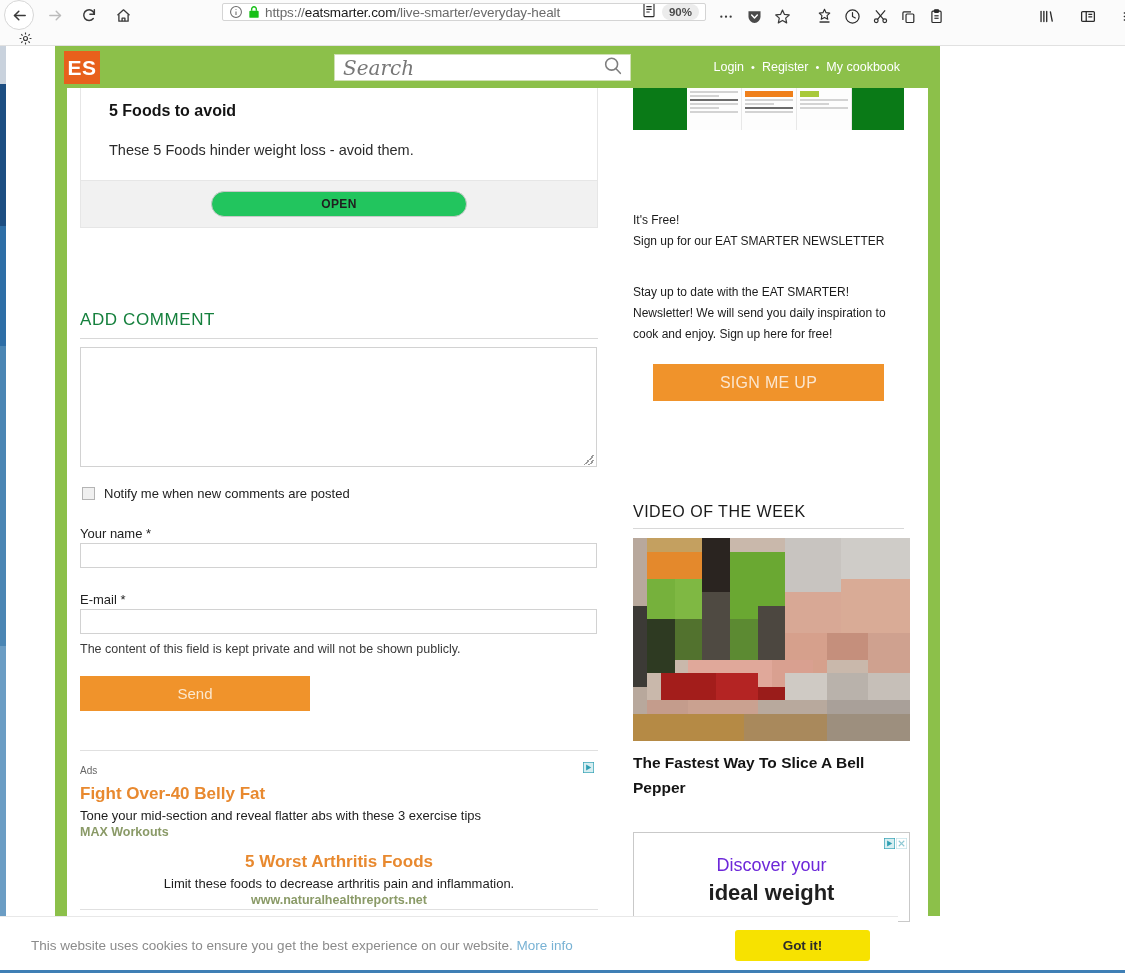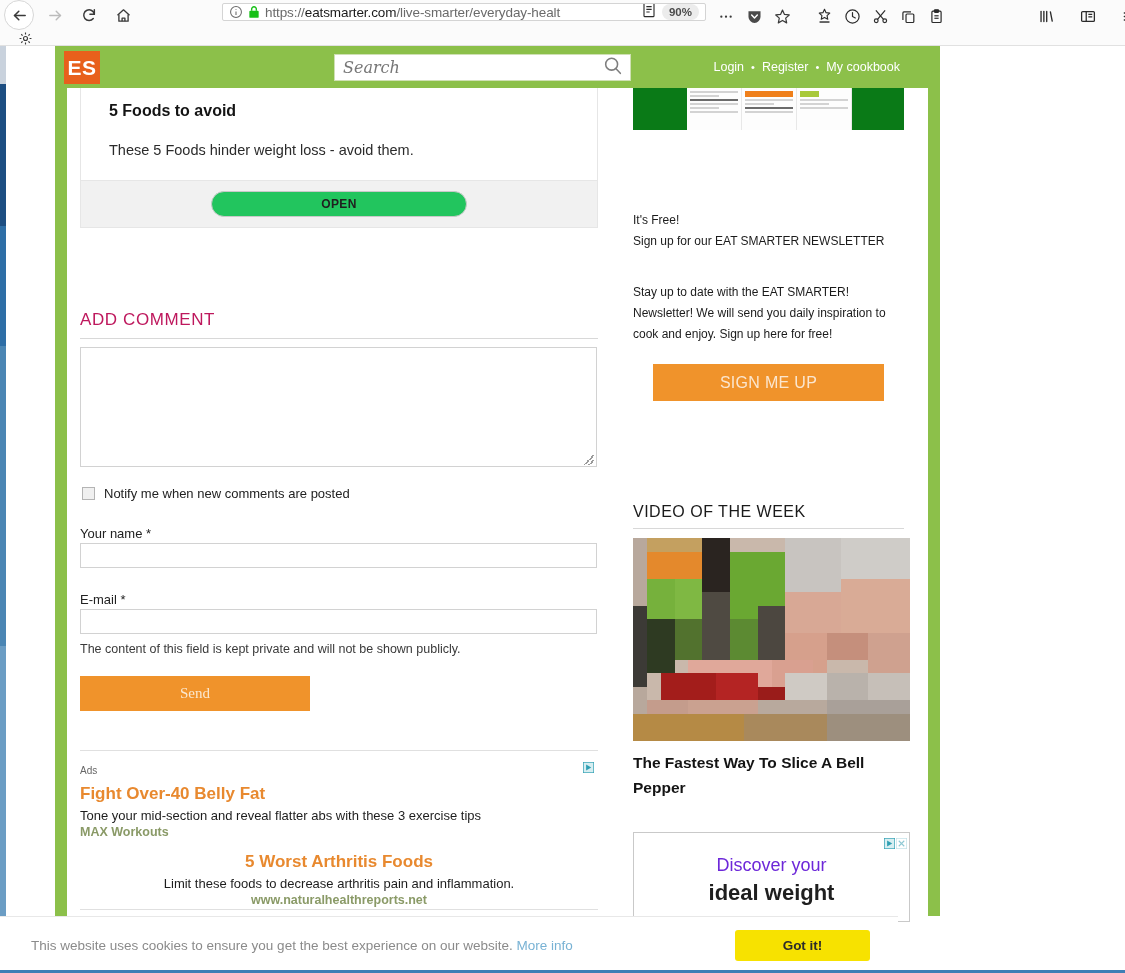--- a/index.html
+++ b/index.html
@@ -128,21 +128,21 @@
   .site-search {
     position: absolute; left: 279px; top: 8px;
     width: 297px; height: 27px;
     background: #ffffff;
     border: 1px solid #cfe0b4;
     display: flex; align-items: center;
     padding: 0 6px 0 8px;
   }
   .site-search .ph {
     flex: 1 1 auto;
-    font-size: 16px;
+    font-size: 20px;
     font-style: italic;
     color: #777777;
     font-family: "DejaVu Serif", serif;
   }
   .site-nav {
     position: absolute; right: 33px; top: 0;
     height: 42px;
     display: flex; align-items: center;
     gap: 0px;
     font-size: 12.5px;
@@ -216,21 +216,21 @@
     border-radius: 14px;
     font-size: 12px; font-weight: 700;
     color: #202020; letter-spacing: 0.4px;
     text-align: center;
     cursor: pointer;
   }
 
   
   .section-head {
     position: absolute; left: 0; width: 518px;
-    font-size: 17px; color: #be185d;
+    font-size: 17px; color: #15803d;
     letter-spacing: 0.6px;
     padding-bottom: 8px;
     border-bottom: 1px solid #d8d8d8;
     font-weight: 400;
   }
   .comment-box {
     position: absolute; left: 0;
     width: 517px; height: 120px;
     background: #ffffff;
     border: 1px solid #d2d2d2;
@@ -269,21 +269,21 @@
     font-size: 12.5px; color: #3a3a3a;
   }
   .send-btn {
     position: absolute; left: 0;
     width: 230px; height: 35px;
     background: #f0932b;
     border: none;
     color: #fbe8cf;
     font-size: 15px;
     cursor: pointer;
-    font-family: Liberation Serif, serif;
+    font-family: Liberation Sans, sans-serif;
   }
 
   
   .ads-block {
     position: absolute; left: 0;
     width: 518px;
     border-top: 1px solid #e0e0e0;
     padding-top: 9px;
   }
   .ads-label {

